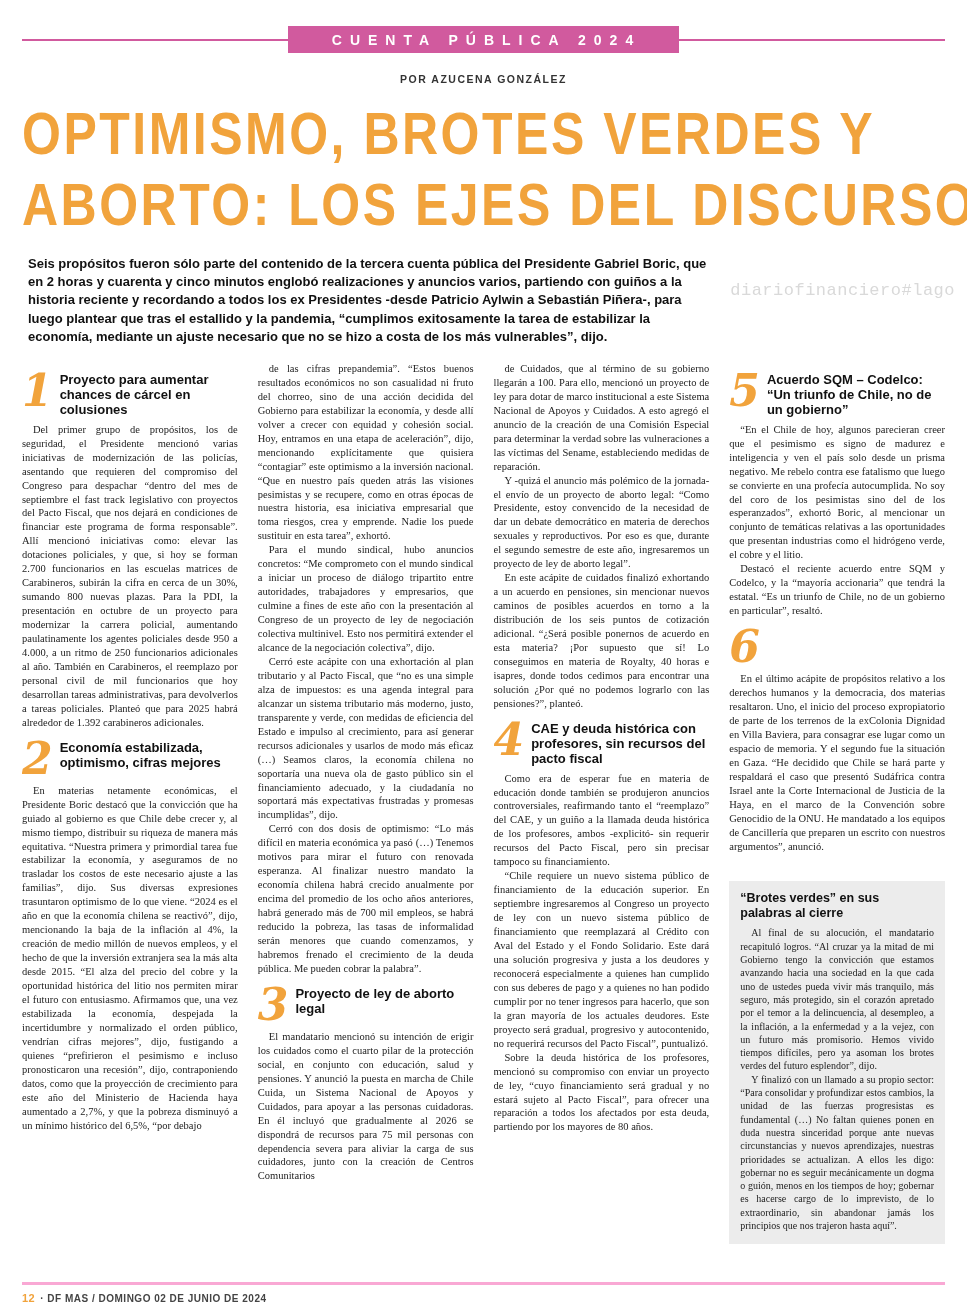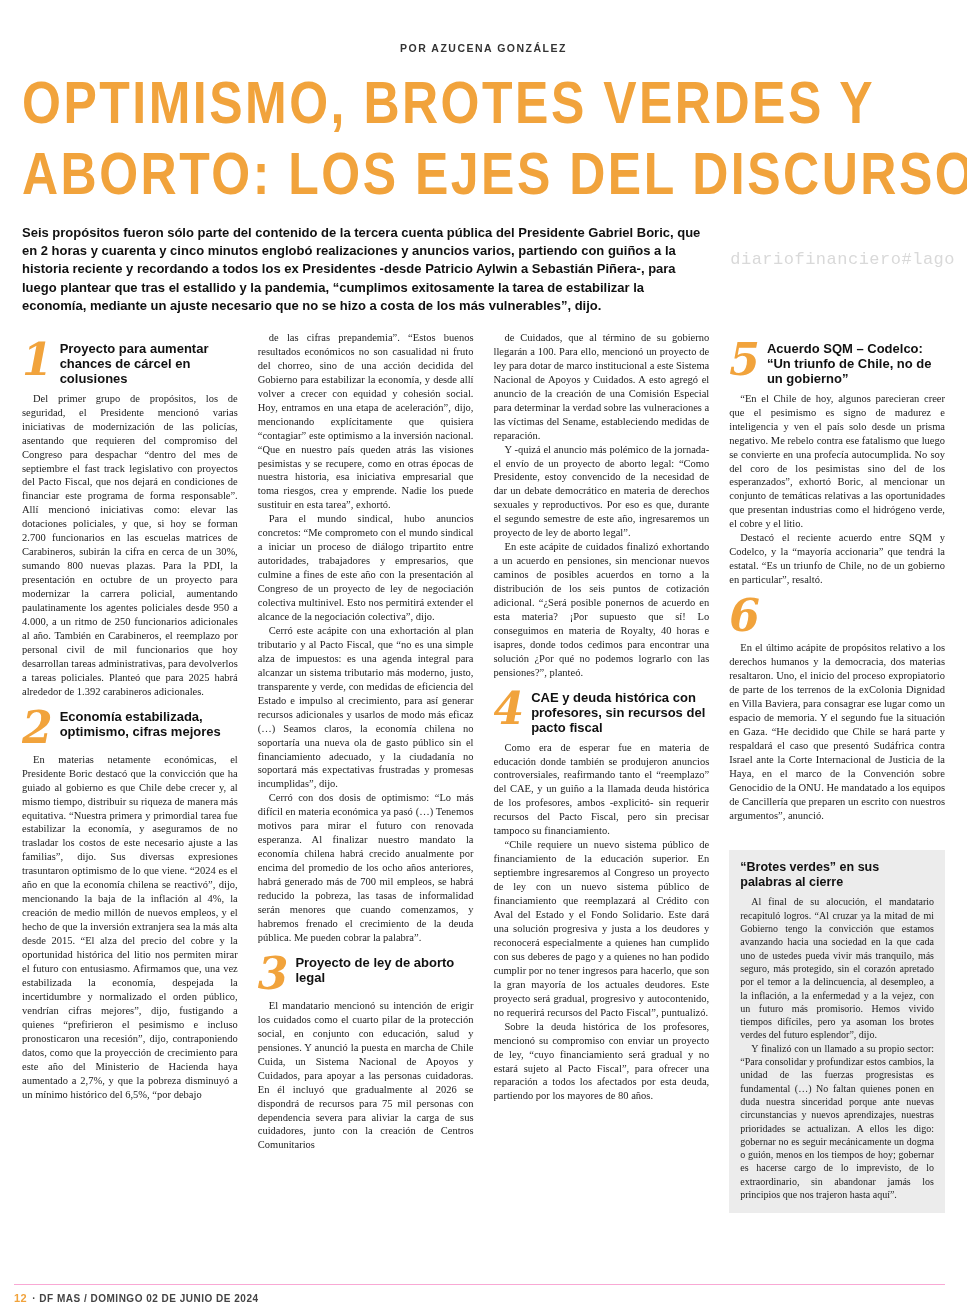--- a/index.html
+++ b/index.html
@@ -36,21 +36,21 @@
     margin-top:14px;margin-bottom:36px;
     color:#f1a33c;
     font-family:"Liberation Sans", sans-serif;
     font-weight:800;
     font-size:50px;line-height:60px;letter-spacing:2.5px;
     transform:scaleY(1.18);transform-origin:top left;
     white-space:nowrap;
   }
 
   
-  .lede-row{position:relative;margin-top:6px;}
+  .lede-row{position:relative;margin-top:6px;margin-left:6px;}
   .lede{
     width:688px;
     font-family:"Liberation Sans", sans-serif;
     font-weight:bold;font-size:13px;line-height:1.4;color:#111;
   }
   .watermark{
     position:absolute;top:26px;right:-10px;
     color:#d9d9d9;font-family:Liberation Mono, monospace;
     font-size:17px;letter-spacing:.5px;white-space:nowrap;
   }
@@ -89,35 +89,40 @@
   }
   .box-title{
     font-family:"Liberation Sans", sans-serif;
     font-weight:bold;font-size:12.5px;line-height:1.2;color:#111;
     margin-bottom:5px;
   }
   .box p{font-size:10px;}
 
   
   .footer{
-    position:absolute;left:14px;right:22px;bottom:12px;
-    border-top:1px solid #f9a8d4;padding-top:7px;
+    position:absolute;left:22px;right:22px;bottom:12px;
+    border-top:3px solid #f9a8d4;padding-top:7px;
     font-family:"Liberation Sans", sans-serif;
     font-size:10px;color:#555;letter-spacing:.5px;
     display:flex;align-items:baseline;gap:5px;
   }
   .footer .pagenum{font-weight:bold;color:#f1a33c;font-size:11px;}
   .footer .foot-text{font-weight:bold;color:#444;}
 </style>
 </head>
 <body>
 
 <div id="page">
   <div class="inner">
 
+    <div class="banner-row">
+      <div class="banner-line"></div>
+      <div class="banner-pill">CUENTA PÚBLICA 2024</div>
+      <div class="banner-line"></div>
+    </div>
 
     <div class="byline">POR AZUCENA GONZÁLEZ</div>
 
     <div class="headline">
       <div>OPTIMISMO, BROTES VERDES Y</div>
       <div>ABORTO: LOS EJES DEL DISCURSO</div>
     </div>
 
     <div class="lede-row">
       <div class="lede">Seis propósitos fueron sólo parte del contenido de la tercera cuenta pública del Presidente Gabriel Boric, que en 2 horas y cuarenta y cinco minutos englobó realizaciones y anuncios varios, partiendo con guiños a la historia reciente y recordando a todos los ex Presidentes -desde Patricio Aylwin a Sebastián Piñera-, para luego plantear que tras el estallido y la pandemia, “cumplimos exitosamente la tarea de estabilizar la economía, mediante un ajuste necesario que no se hizo a costa de los más vulnerables”, dijo.</div>

